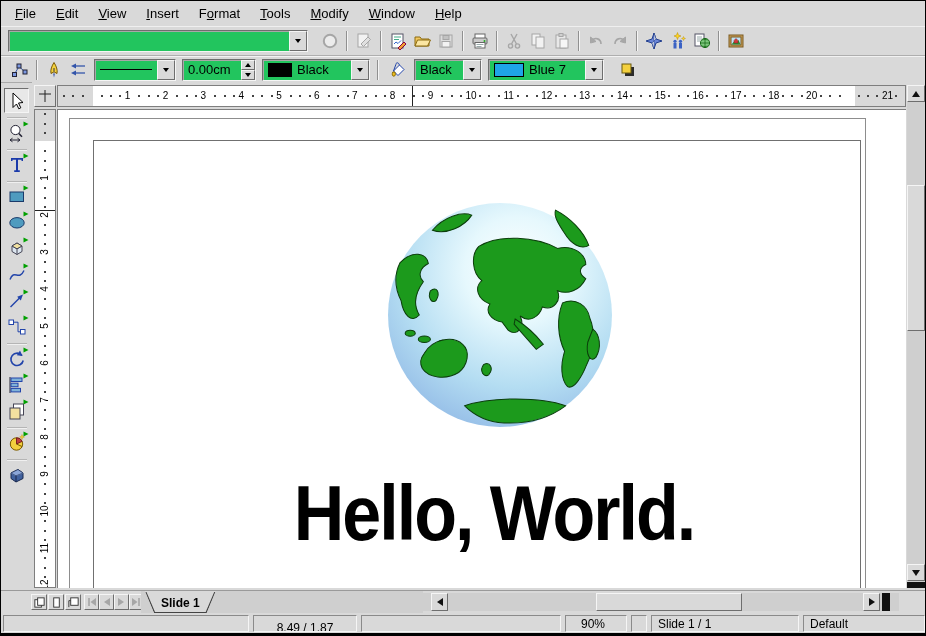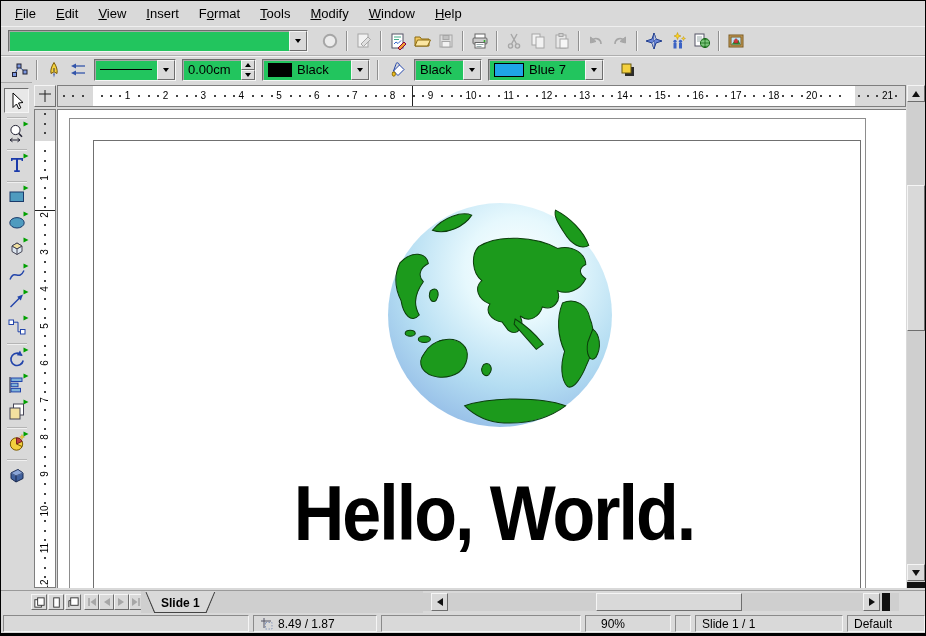--- a/index.html
+++ b/index.html
@@ -780,29 +780,29 @@
         <svg width="6" height="8" viewBox="0 0 6 8">
             <path d="M0 0 L6 4 L0 8 Z" fill="#111"></path>
           </svg>
       </div>
       <div class="splitter" style="left:459px;top:0;width:8px;height:18px;"></div>
     </div>
   </div>
 
   <div class="statusbar">
     <div class="sfield" style="width:246px;"></div>
-    <div class="sfield" style="width:124px;">
+    <div class="sfield" style="width:104px;flex-direction:column;">
       <svg width="13" height="13" viewBox="0 0 13 13">
         <path d="M1 4 H11 M4 1 V11" stroke="#556"></path>
         <rect x="5.5" y="5.5" width="6.5" height="6.5" fill="none" stroke="#8899bb" stroke-dasharray="1.5 1.5"></rect>
       </svg>
       <span>8.49 / 1.87</span>
     </div>
     <div class="sfield" style="width:200px;"></div>
-    <div class="sfield" style="width:86px;padding-left:15px;">
+    <div class="sfield" style="width:62px;padding-left:15px;">
       <span>90%</span>
     </div>
     <div class="sfield" style="width:16px;padding:0;"></div>
     <div class="sfield" style="width:148px;">
       <span>Slide 1 / 1</span>
     </div>
     <div class="sfield" style="flex:1 1 auto;">
       <span>Default</span>
     </div>
   </div>

